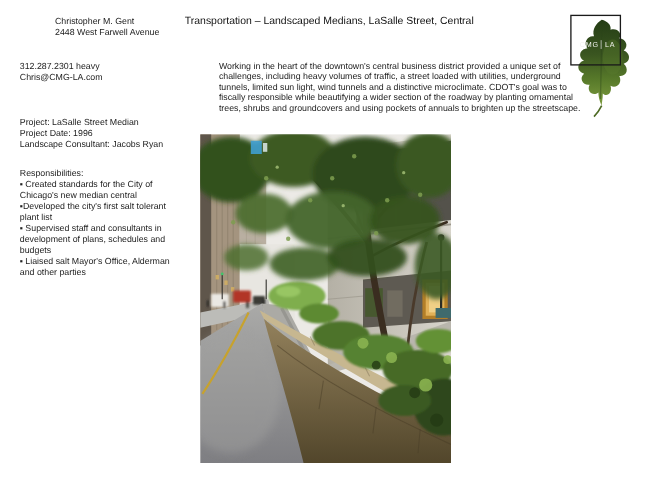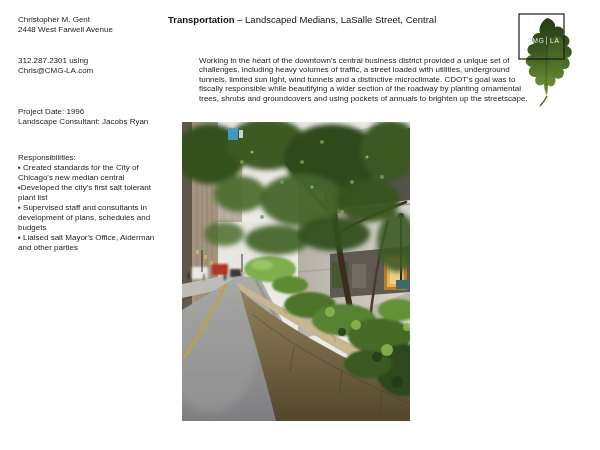--- a/index.html
+++ b/index.html
@@ -3,46 +3,47 @@
 <meta charset="utf-8">
 <style>
   html,body { margin:0; padding:0; }
   body {
     width:600px; height:450px; background:#ffffff;
     font-family:"Liberation Sans", sans-serif;
     position:relative; overflow:hidden; color:#1a1a1a;
   }
   .abs { position:absolute; }
   .leftcol { left:18px; width:142px; font-size:8px; line-height:10px; color:#222; }
-  .contact   { top:15px; }
+  .contact   { top:15px;margin-left:32px; }
   .phone     { top:56px; }
   .project   { top:107px; }
   .resp      { top:153px; }
   .resp .item { margin:0; }
   .title { left:168px; top:14px; font-size:9.5px; white-space:nowrap; color:#111; }
-  .title .b { font-weight:bold;margin-top:24px; }
+  .title .b { font-weight:normal;margin-top:24px; }
   .bodytext { left:162px; top:56px; width:330px; font-size:8px; line-height:9.4px; color:#222;margin-left:37px; }
   .photo { left:182px; top:122px; width:228px; height:299px; }
   .photo svg { display:block; }
   .logo { left:515px; top:12px; width:62px; height:96px; }
 </style>
 </head>
 <body>
 
 <div class="abs leftcol contact">
   <div>Christopher M. Gent</div>
   <div>2448 West Farwell Avenue</div>
 </div>
 
 <div class="abs leftcol phone">
-  <div>312.287.2301 using</div>
+  <div>312.287.2301 heavy</div>
   <div>Chris@CMG-LA.com</div>
 </div>
 
 <div class="abs leftcol project">
+  <div>Project: LaSalle Street Median</div>
   <div>Project Date: 1996</div>
   <div>Landscape Consultant: Jacobs Ryan</div>
 </div>
 
 <div class="abs leftcol resp">
   <div>Responsibilities:</div>
   <div class="item">▪  Created standards for the City of Chicago's new median central</div>
   <div class="item">▪Developed the city's first salt tolerant plant list</div>
   <div class="item">▪ Supervised staff and consultants in development of plans, schedules and budgets</div>
   <div class="item">▪ Liaised salt Mayor's Office, Alderman and other parties</div>

